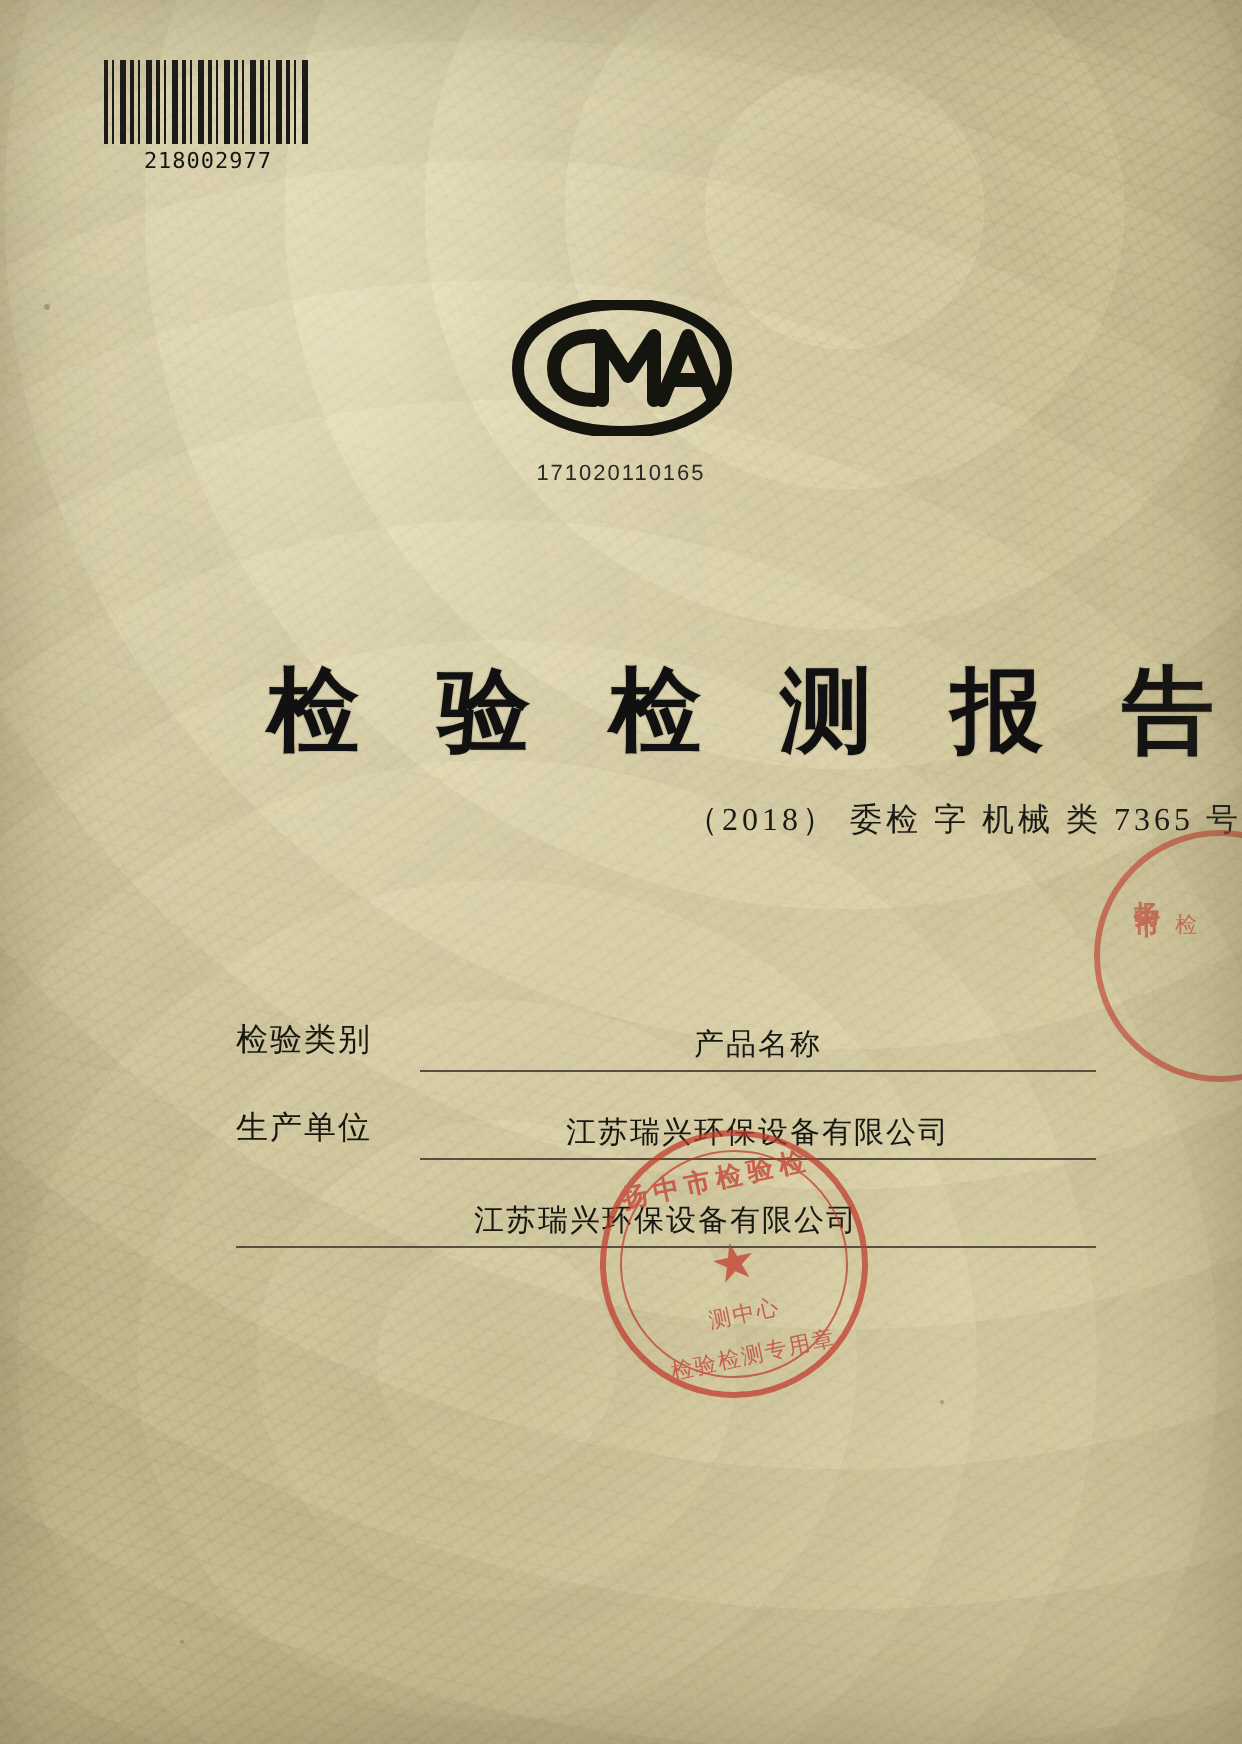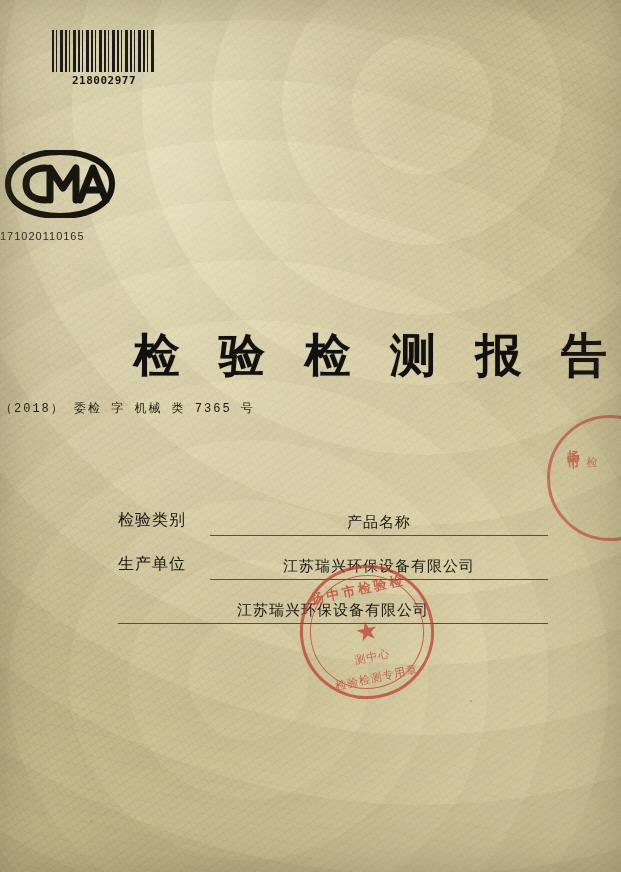--- a/index.html
+++ b/index.html
@@ -57,32 +57,33 @@
         rgba(0,0,0,0) 2px, rgba(0,0,0,0) 4px,
         #181818 4px, #181818 5px,
         rgba(0,0,0,0) 5px, rgba(0,0,0,0) 8px,
         #181818 8px, #181818 11px,
         rgba(0,0,0,0) 11px, rgba(0,0,0,0) 13px);
   }
   .barcode-num {
     margin-top: 2px;
     font-family: "DejaVu Sans Mono", monospace;
     font-size: 11px;
-    font-weight: bold;
+    font-weight: normal;
     letter-spacing: 0.5px;
     color: #141414;
     text-align: center;
   }
 
   
   .cma-wrap {
     position: absolute;
     left: 0;
     right: 0;
     top: 150px;
+    text-align: center;
   }
   .cma-logo {
     display: inline-block;
   }
   .cma-code {
     margin-top: 8px;
     font-family: "Liberation Sans", sans-serif;
     font-size: 11px;
     letter-spacing: 1px;
     color: #2a2a24;
@@ -100,25 +101,24 @@
     letter-spacing: 14px;
     text-indent: 14px;
     color: #111;
     text-shadow: 0 0 1px rgba(0,0,0,0.35);
   }
   .doc-number {
     position: absolute;
     left: 0;
     right: 0;
     top: 400px;
-    text-align: left;
-    font-size: 12px;
+    text-align: right;
+    font-size: 16px;
     letter-spacing: 2px;
     color: #1b1b16;
-    font-family: Liberation Mono, monospace;
   }
 
   
   .fields {
     position: absolute;
     left: 118px;
     top: 492px;
     width: 430px;
   }
   .field-row {

